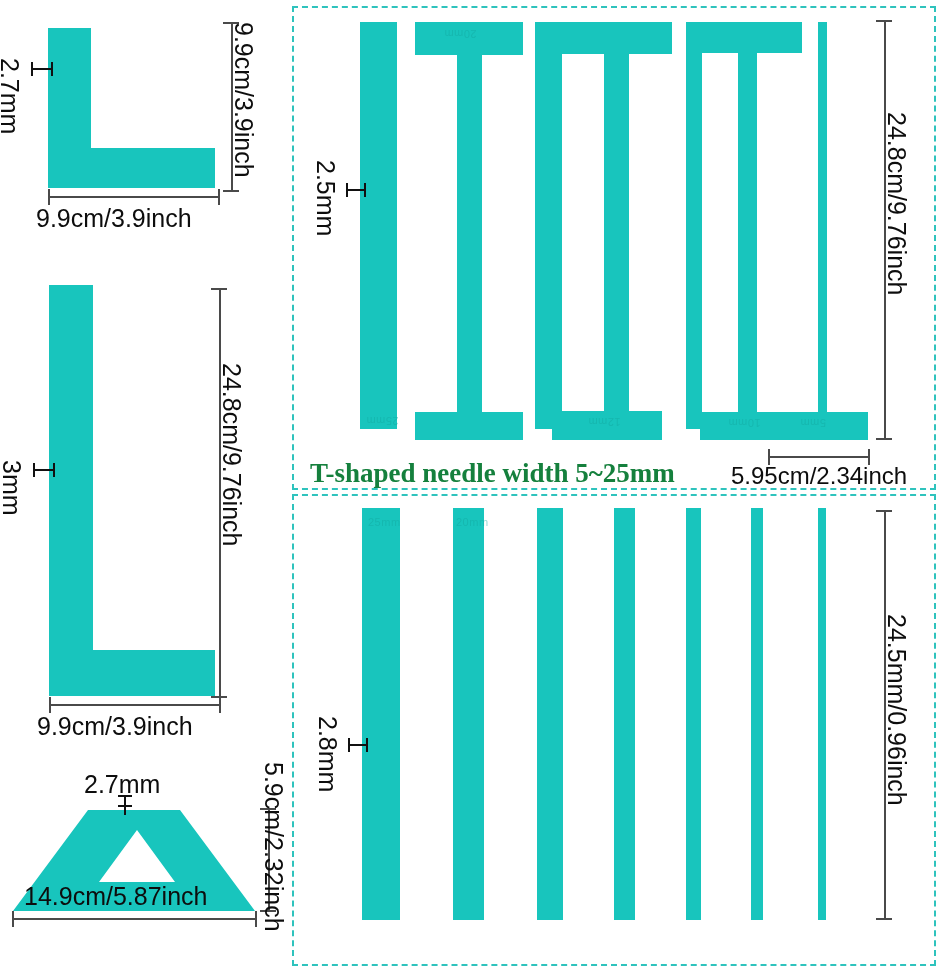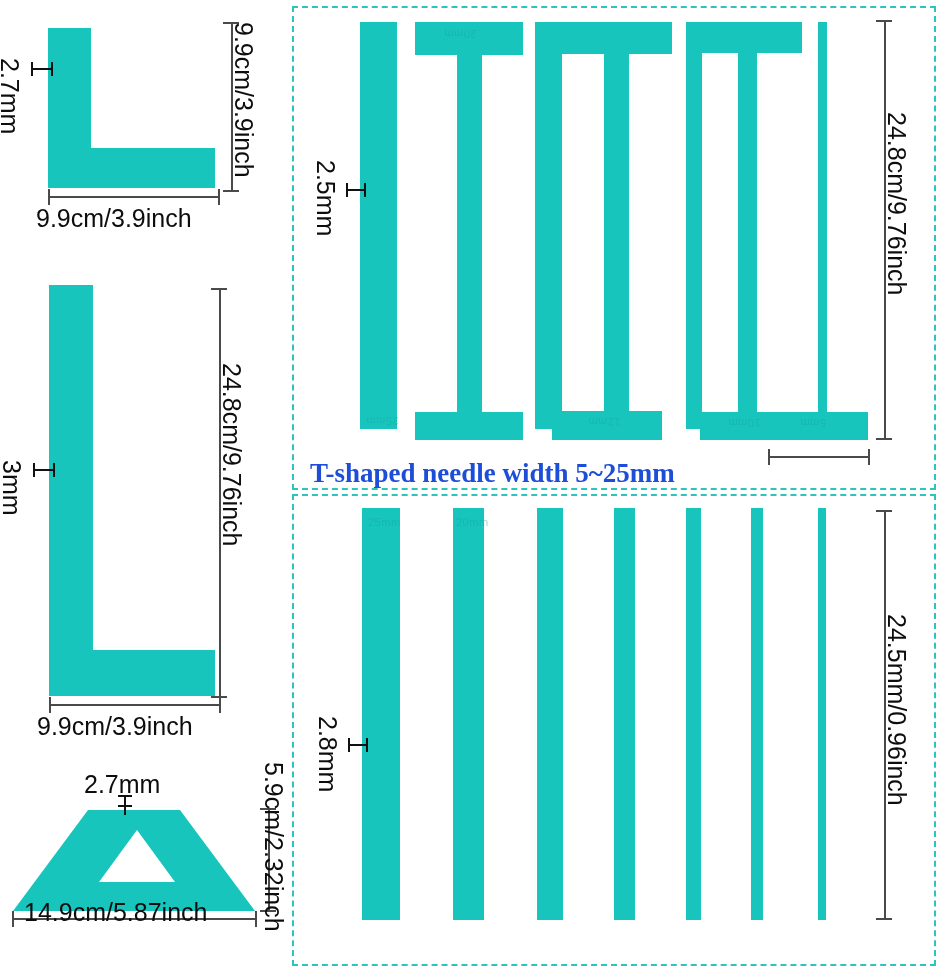--- a/index.html
+++ b/index.html
@@ -12,21 +12,21 @@
   
   .shape{position:absolute;background:#18c5bd;}
   .panel{position:absolute;border:2px dashed #2ec3bd;box-sizing:border-box;background:#fff;}
 
   .lbl{position:absolute;white-space:nowrap;color:#0d0d0d;}
   .lbl-h{font-size:25px;}
   .lbl-v{font-size:25px;transform-origin:0 0;}
   .rot90{transform:rotate(90deg);}
 
   .panel-title{position:absolute;white-space:nowrap;
-    font-family:"Liberation Serif", serif;font-weight:700;font-size:27px;color:#1d4ed8;}
+    font-family:"Liberation Serif", serif;font-weight:700;font-size:27px;color:#15803d;}
 
   
   .rule{position:absolute;background:#4a4a4a;}
   .rule-v{width:2px;}
   .rule-h{height:2px;}
   .cap-h{position:absolute;height:2px;width:16px;background:#4a4a4a;}
   .cap-v{position:absolute;width:2px;height:16px;background:#4a4a4a;}
 
   
   .caliper{position:absolute;}
@@ -112,21 +112,21 @@
     <div class="lbl lbl-h" style="left:84px;top:770px;">2.7mm</div>
 
     <div class="rule rule-v" style="left:268px;top:808px;height:104px;"></div>
     <div class="cap-h" style="left:260px;top:808px;"></div>
     <div class="cap-h" style="left:260px;top:910px;"></div>
     <div class="lbl lbl-v rot90" style="left:288px;top:762px;">5.9cm/2.32inch</div>
 
     <div class="rule rule-h" style="left:12px;top:918px;width:245px;"></div>
     <div class="cap-v" style="left:12px;top:911px;"></div>
     <div class="cap-v" style="left:255px;top:911px;"></div>
-    <div class="lbl lbl-h" style="left:24px;top:882px;margin-top:16px;">14.9cm/5.87inch</div>
+    <div class="lbl lbl-h" style="left:24px;top:882px;">14.9cm/5.87inch</div>
   </div>
 
   <div class="panel" style="left:292px;top:6px;width:644px;height:484px;"></div>
 
   <div>
 
     <div class="shape" style="left:360px;top:22px;width:37px;height:407px;"></div>
     <div class="engrave flip" style="left:366px;top:415px;">25mm</div>
 
     <div class="shape" style="left:415px;top:22px;width:108px;height:33px;"></div>
@@ -162,20 +162,21 @@
   <div class="lbl lbl-v rot90" style="left:340px;top:160px;">2.5mm</div>
 
   <div class="rule rule-v" style="left:884px;top:20px;height:420px;"></div>
   <div class="cap-h" style="left:876px;top:20px;"></div>
   <div class="cap-h" style="left:876px;top:438px;"></div>
   <div class="lbl lbl-v rot90" style="left:911px;top:112px;">24.8cm/9.76inch</div>
 
   <div class="rule rule-h" style="left:768px;top:456px;width:102px;"></div>
   <div class="cap-v" style="left:768px;top:449px;"></div>
   <div class="cap-v" style="left:868px;top:449px;"></div>
+  <div class="lbl lbl-h" style="left:731px;top:462px;font-size:24px;">5.95cm/2.34inch</div>
 
   <div class="panel-title" style="left:310px;top:458px;">T-shaped needle width 5~25mm</div>
 
   <div class="panel" style="left:292px;top:494px;width:644px;height:472px;"></div>
 
   <div>
     <div class="shape" style="left:362px;top:508px;width:38px;height:412px;"></div>
     <div class="engrave" style="left:368px;top:516px;">25mm</div>
 
     <div class="shape" style="left:453px;top:508px;width:31px;height:412px;"></div>

